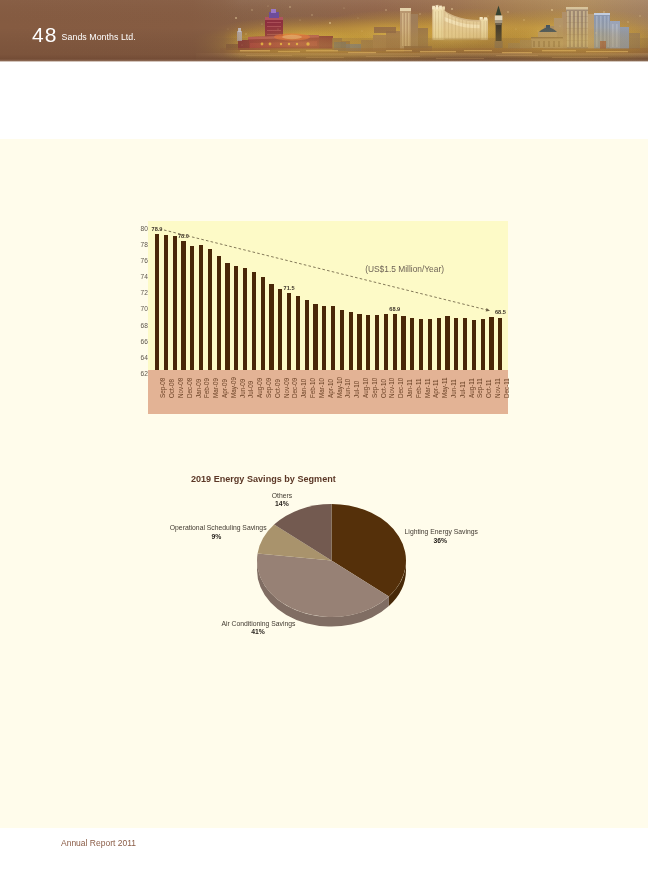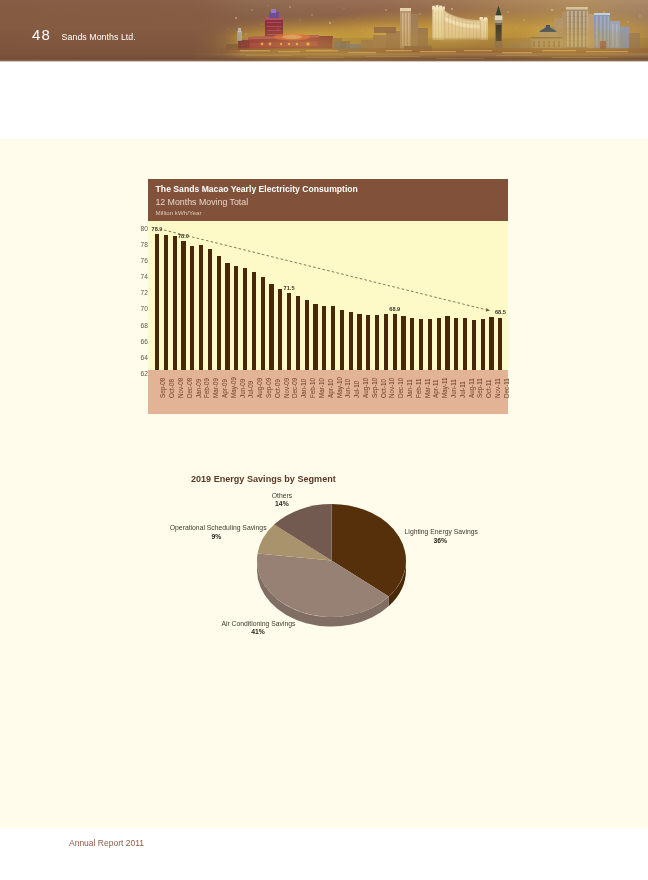--- a/index.html
+++ b/index.html
@@ -3,28 +3,28 @@
 <meta charset="utf-8">
 <title>Annual Report 2011 - Stakeholder Information</title>
 <style>
   html,body{margin:0;padding:0;}
   body{width:648px;height:880px;background:#ffffff;font-family:"Liberation Sans",sans-serif;overflow:hidden;position:relative;-webkit-font-smoothing:antialiased;}
   .page{will-change:transform;}
   .page{position:absolute;inset:0;width:648px;height:880px;}
   
   .banner{position:absolute;left:0;top:0;width:648px;height:62px;overflow:hidden;}
   .banner svg{display:block;}
-  .pagenum{position:absolute;left:32px;top:25.6px;font-size:15px;color:#ffffff;font-family:"Liberation Sans",sans-serif;font-weight:400;letter-spacing:1.1px;line-height:17px;}
+  .pagenum{position:absolute;left:32px;top:25.6px;font-size:21px;color:#ffffff;font-family:"Liberation Sans",sans-serif;font-weight:400;letter-spacing:1.1px;line-height:17px;}
   .company{position:absolute;left:61.6px;top:32.2px;font-size:8.8px;color:#ffffff;letter-spacing:0.05px;line-height:10px;}
   
   .sectitle{position:absolute;left:60.2px;top:110.0px;font-size:16.7px;color:#6e4233;letter-spacing:-0.05px;font-weight:400;transform:scaleX(0.995);transform-origin:left top;}
   
   .cream{position:absolute;left:0;top:139px;width:648px;height:689px;background:#fffceb;}
   
-  .footer{position:absolute;left:61px;top:838px;font-size:8.5px;color:#8a5c46;margin-left:8px;}
+  .footer{position:absolute;left:61px;top:838px;font-size:8.5px;color:#8a5c46;}
   
   .barchart{position:absolute;left:148px;top:179px;width:360px;height:235px;}
   .bc-head{position:absolute;left:0;top:0;width:360px;height:42px;background:#815239;}
   .bc-t1{position:absolute;left:7.6px;top:5.2px;font-size:8.6px;font-weight:bold;color:#ffffff;letter-spacing:0.02px;}
   .bc-t2{position:absolute;left:7.4px;top:17.6px;font-size:8.8px;color:#e6d5c9;}
   .bc-t3{position:absolute;left:7.6px;top:30.0px;font-size:6.2px;color:#dcc8bb;}
   .bc-plot{position:absolute;left:0;top:41.5px;width:360px;height:149.5px;background:#fdfac7;}
   .bc-xaxis{position:absolute;left:0;top:191px;width:360px;height:44px;background:#e3b395;}
   .ylabels{position:absolute;left:0;top:179px;width:148px;height:235px;}
   .ylab{position:absolute;right:0.2px;font-size:6.6px;color:#5d564b;text-align:right;}
@@ -346,25 +346,20 @@
       <ellipse cx="580" cy="40" rx="80" ry="24" fill="url(#glow2)" opacity="0.24"></ellipse>
       <rect x="0" y="0" width="240" height="62" fill="url(#fadeL)"></rect>
       <rect x="0" y="0" width="648" height="62" fill="url(#skyv)" opacity="0.45"></rect>
       <rect x="0" y="59" width="648" height="3" fill="url(#botfade)"></rect>
     </svg>
   </div>
   <div class="pagenum">48</div>
   <div class="company">Sands Months Ltd.</div>
   <div class="cream"></div>
   <div class="barchart" id="barchart">
-    <div class="bc-head">
-      <div class="bc-t1">The Sands Macao Yearly Electricity Consumption</div>
-      <div class="bc-t2">12 Months Moving Total</div>
-      <div class="bc-t3">Million kWh/Year</div>
-    </div>
     <div class="bc-plot" id="bcplot">
         <div class="bar" style="left: 6.9px; width: 4.2px; top: 13.3604px; height: 136.64px;"></div>
         <div class="bar" style="left: 15.705px; width: 4.2px; top: 14.1659px; height: 135.834px;"></div>
         <div class="bar" style="left: 24.51px; width: 4.2px; top: 15.777px; height: 134.223px;"></div>
         <div class="bar" style="left: 33.315px; width: 4.2px; top: 20.6104px; height: 129.39px;"></div>
         <div class="bar" style="left: 42.12px; width: 4.2px; top: 25.4438px; height: 124.556px;"></div>
         <div class="bar" style="left: 50.925px; width: 4.2px; top: 24.6382px; height: 125.362px;"></div>
         <div class="bar" style="left: 59.73px; width: 4.2px; top: 28.666px; height: 121.334px;"></div>
         <div class="bar" style="left: 68.535px; width: 4.2px; top: 35.1105px; height: 114.89px;"></div>
         <div class="bar" style="left: 77.34px; width: 4.2px; top: 42.3605px; height: 107.639px;"></div>
@@ -397,20 +392,21 @@
         <div class="bar" style="left: 315.075px; width: 4.2px; top: 97.9442px; height: 52.0558px;"></div>
         <div class="bar" style="left: 323.88px; width: 4.2px; top: 99.5553px; height: 50.4447px;"></div>
         <div class="bar" style="left: 332.685px; width: 4.2px; top: 98.7497px; height: 51.2503px;"></div>
         <div class="bar" style="left: 341.49px; width: 4.2px; top: 96.333px; height: 53.667px;"></div>
         <div class="bar" style="left: 350.295px; width: 4.2px; top: 97.1386px; height: 52.8614px;"></div>
         <div class="dlabel" style="left: -3px; width: 24px; text-align: center; top: 5.06036px;">78.9</div>
         <div class="dlabel" style="left: 23.415px; width: 24px; text-align: center; top: 12.3104px;">78.0</div>
         <div class="dlabel" style="left: 129.075px; width: 24px; text-align: center; top: 64.6718px;">71.5</div>
         <div class="dlabel" style="left: 234.735px; width: 24px; text-align: center; top: 85.6164px;">68.9</div>
         <div class="dlabel" style="left: 340.395px; width: 24px; text-align: center; top: 88.8386px;">68.5</div>
+        <div class="annot" style="left: 106.6px; top: 43.2px; text-align: center; width: 300px;">(US$1.5 Million/Year)</div>
         <svg width="360" height="150" viewBox="0 0 360 150" style="position: absolute; left: 0px; top: 0px;">
           <path d="M16 9 L342 89.7" stroke="#6d6145" stroke-width="0.85" fill="none" stroke-dasharray="2.6 2.2"></path>
           <path d="M342 89.7 L338.5256965200932 87.08863726581168 L337.70870027493174 90.38901862792608 Z" fill="#6d6145"></path>
         </svg>
       </div>
     <div class="bc-xaxis" id="bcxaxis">
         <div class="xlab" style="left: 11.4px; top: 27.5px;">Sep-08</div>
         <div class="xlab" style="left: 20.205px; top: 27.5px;">Oct-08</div>
         <div class="xlab" style="left: 29.01px; top: 27.5px;">Nov-08</div>
         <div class="xlab" style="left: 37.815px; top: 27.5px;">Dec-08</div>

